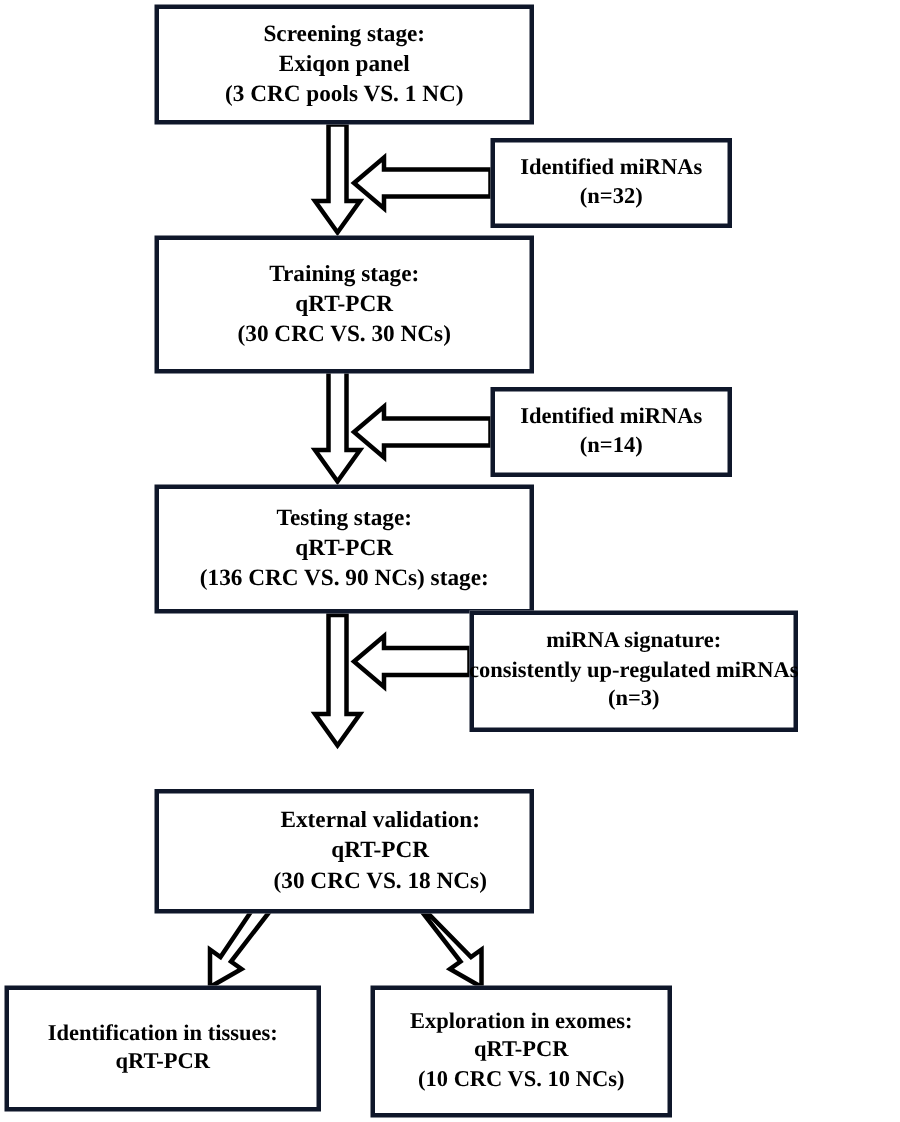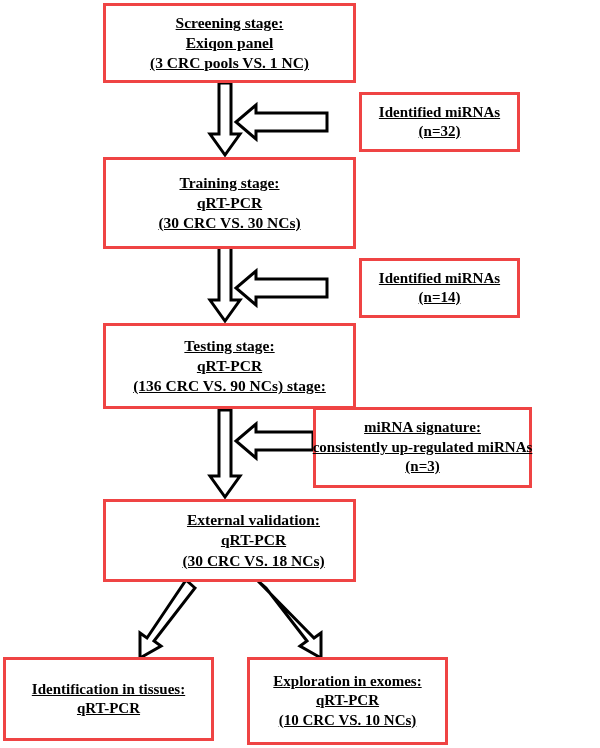--- a/index.html
+++ b/index.html
@@ -14,38 +14,37 @@
     position: relative;
     width: 600px;
     height: 748px;
     background: #ffffff;
     overflow: hidden;
   }
   .box {
     position: absolute;
     box-sizing: border-box;
     background: #ffffff;
-    border: 3px solid #ef4444;
+    border: 3px solid #0f172a;
     display: flex;
     flex-direction: column;
     align-items: center;
     justify-content: center;
     text-align: center;
     font-weight: bold;
     color: #000000;
     line-height: 1.30;
     z-index: 3;
-    text-decoration: underline;
   }
   .box .ln {
     display: block;
     white-space: nowrap;
   }
   .box-main { font-size: 15.5px; }
-  .box-side { font-size: 15px; margin-left: 32px; }
+  .box-side { font-size: 15px; }
   .box-bottom { font-size: 15px; }
   .box-sig { font-size: 15px; }
 
   
   .arrow-layer {
     position: absolute;
     left: 0;
     top: 0;
     width: 600px;
     height: 748px;
@@ -110,21 +109,21 @@
     <span class="ln">qRT-PCR</span>
     <span class="ln">(136 CRC VS. 90 NCs) stage:</span>
   </div>
 
   <div class="box box-sig" style="left:313px; top:407px; width:219px; height:81px;">
     <span class="ln">miRNA signature:</span>
     <span class="ln">consistently up-regulated miRNAs</span>
     <span class="ln">(n=3)</span>
   </div>
 
-  <div class="box box-main" style="left:103px; top:499px; width:253px; height:83px;padding-left:48px;">
+  <div class="box box-main" style="left:103px; top:526px; width:253px; height:83px;padding-left:48px;">
     <span class="ln">External validation:</span>
     <span class="ln">qRT-PCR</span>
     <span class="ln">(30 CRC VS. 18 NCs)</span>
   </div>
 
   <div class="box box-bottom" style="left:3px; top:657px; width:211px; height:84px;">
     <span class="ln">Identification in tissues:</span>
     <span class="ln">qRT-PCR</span>
   </div>
 

